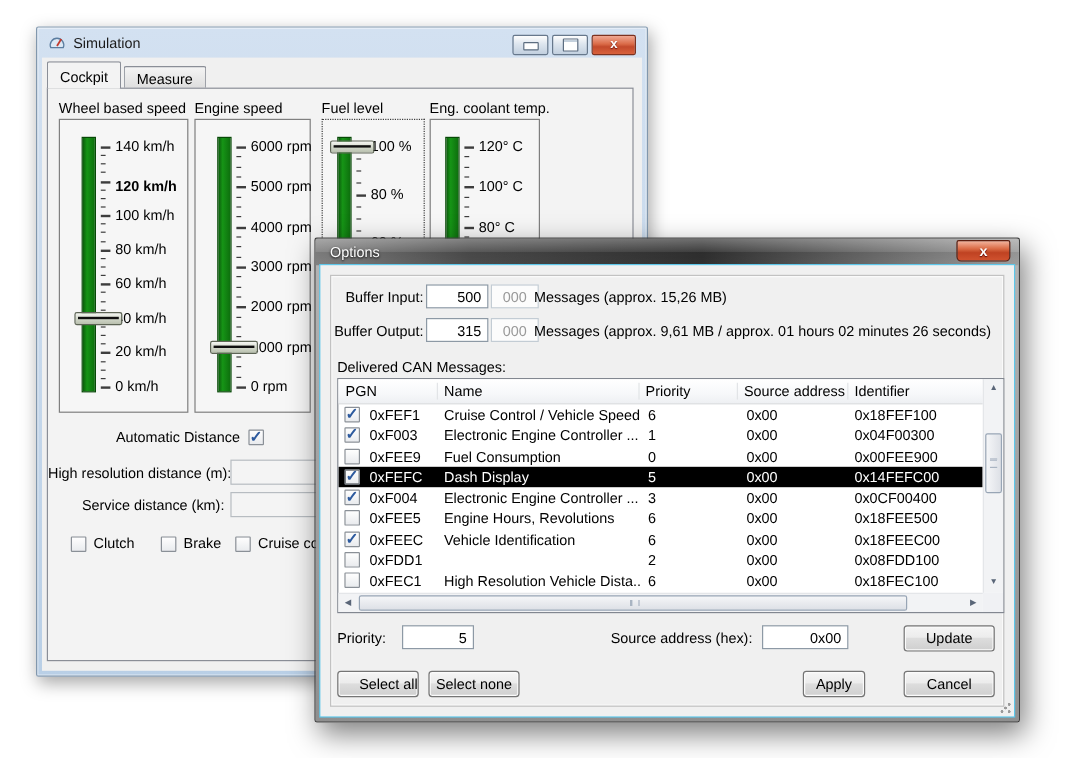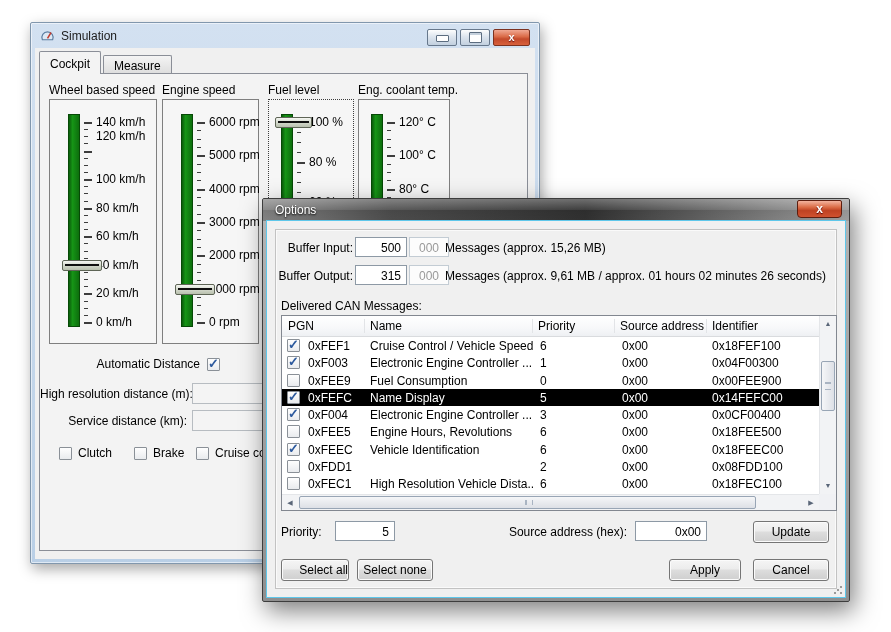--- a/index.html
+++ b/index.html
@@ -118,21 +118,21 @@
   .prow{position:absolute;left:0;top:300px;width:100%;height:22px;}
   .p-label{position:absolute;left:14px;top:4px;}
   .p-field{left:68px;width:60px;}
   .s-label{position:absolute;left:150px;top:4px;width:210px;text-align:right;white-space:nowrap;}
   .s-field{left:368px;width:72px;}
   .btn{position:absolute;height:22px;box-sizing:border-box;border:1px solid #757575;border-radius:3px;text-align:center;padding-top:3px;
        background:linear-gradient(#f5f5f5,#ececec 45%,#dddddd 50%,#cfcfcf);box-shadow:inset 0 0 0 1px #fbfbfb;cursor:default;}
   .b-update{left:486px;top:300px;width:76px;text-align:center;}
   .btnrow{position:absolute;left:0;top:338px;width:100%;height:22px;}
   .b-selall{left:14px;top:0;width:68px;text-align:right;} .b-selnone{left:90px;top:0;width:76px;}
-  .b-apply{left:402px;top:0;width:72px;} .b-cancel{left:486px;top:0;width:76px;}
+  .b-apply{left:402px;top:0;width:52px;} .b-cancel{left:486px;top:0;width:76px;}
   .grip{position:absolute;right:2px;bottom:2px;width:10px;height:10px;
         background:radial-gradient(circle at 8px 2px,#9a9a9a 1px,transparent 1.4px),
                    radial-gradient(circle at 8px 8px,#9a9a9a 1px,transparent 1.4px),
                    radial-gradient(circle at 2px 8px,#9a9a9a 1px,transparent 1.4px),
                    radial-gradient(circle at 5px 5px,#9a9a9a 1px,transparent 1.4px);}
 </style>
 </head>
 <body>
 
 <div class="win" id="simWin">
@@ -188,21 +188,21 @@
             <div class="sl-tick major" style="top: 164.857px;"></div>
             <div class="sl-tick" style="top: 172px;"></div>
             <div class="sl-tick" style="top: 179.143px;"></div>
             <div class="sl-tick" style="top: 186.286px;"></div>
             <div class="sl-tick major" style="top: 193.429px;"></div>
             <div class="sl-tick" style="top: 200.571px;"></div>
             <div class="sl-tick" style="top: 207.714px;"></div>
             <div class="sl-tick" style="top: 214.857px;"></div>
             <div class="sl-tick major" style="top: 222px;"></div>
             <div class="sl-lab" style="top: 15px;">140 km/h</div>
-            <div class="sl-lab" style="top: 29px;">120 km/h</div>
+            <div class="sl-lab" style="top: 48px; font-weight: bold;">120 km/h</div>
             <div class="sl-lab" style="top: 72.1429px;">100 km/h</div>
             <div class="sl-lab" style="top: 100.714px;">80 km/h</div>
             <div class="sl-lab" style="top: 129.286px;">60 km/h</div>
             <div class="sl-lab" style="top: 157.857px;">40 km/h</div>
             <div class="sl-lab" style="top: 186.429px;">20 km/h</div>
             <div class="sl-lab" style="top: 215px;">0 km/h</div>
             <div class="sl-thumb" style="top: 159.86px;"></div>
           </div>
       </div>
       <div class="slider-group" id="sg1">
@@ -403,21 +403,21 @@
             <span class="cb"></span>
             <span class="ccell c-pgn">0xFEE9</span>
             <span class="ccell c-name">Fuel Consumption</span>
             <span class="ccell c-pri">0</span>
             <span class="ccell c-src">0x00</span>
             <span class="ccell c-id">0x00FEE900</span>
           </div>
           <div class="crow sel">
             <span class="cb on"></span>
             <span class="ccell c-pgn">0xFEFC</span>
-            <span class="ccell c-name">Name Display</span>
+            <span class="ccell c-name">Dash Display</span>
             <span class="ccell c-pri">5</span>
             <span class="ccell c-src">0x00</span>
             <span class="ccell c-id">0x14FEFC00</span>
           </div>
           <div class="crow">
             <span class="cb on"></span>
             <span class="ccell c-pgn">0xF004</span>
             <span class="ccell c-name">Electronic Engine Controller ...</span>
             <span class="ccell c-pri">3</span>
             <span class="ccell c-src">0x00</span>

